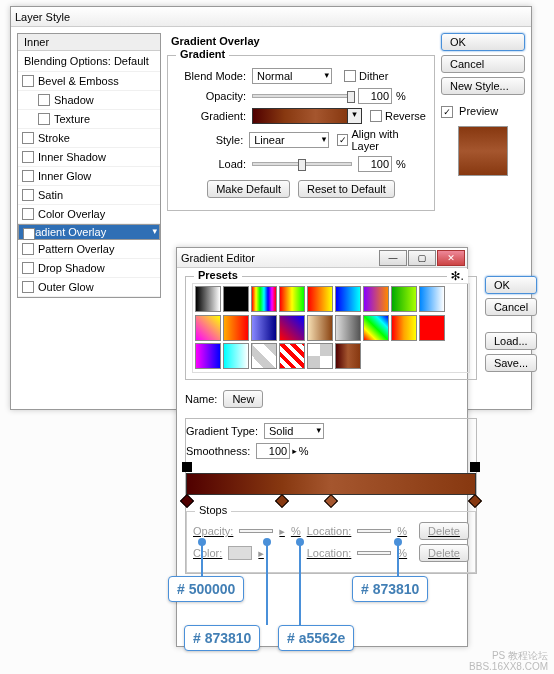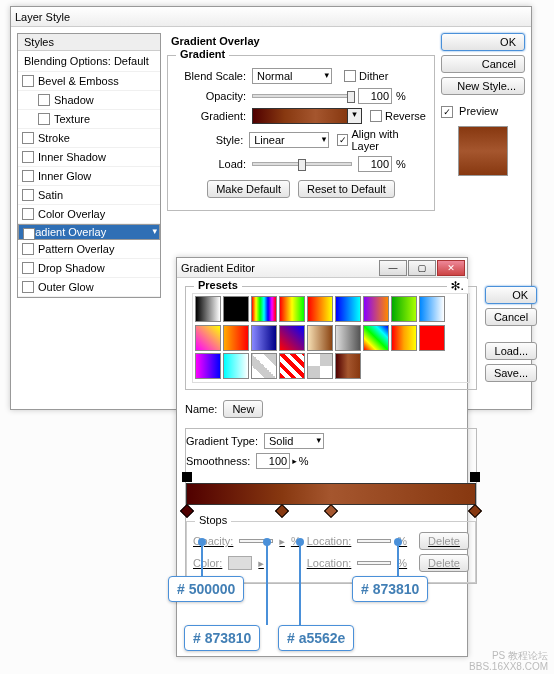--- a/index.html
+++ b/index.html
@@ -32,21 +32,21 @@
 .slider .th { position: absolute; top: -4px; width: 8px; height: 12px; background: #eee; border: 1px solid #666; transform: translateX(-50%); }
 .numbox { width: 34px; border: 1px solid #999; padding: 1px 2px; text-align: right; background: #fff; }
 .chk { width: 12px; height: 12px; border: 1px solid #888; background: #fff; display: inline-block; margin-right: 3px; font-size: 9px; line-height: 10px; text-align: center; vertical-align: middle; }
 .grad-sw { width: 110px; height: 16px; border: 1px solid #333; display: flex; }
 .grad-sw .g { flex: 1; background: linear-gradient(90deg,#500000,#873810,#a5562e,#873810); }
 .grad-sw .a { width: 14px; background: #eee; border-left: 1px solid #333; text-align: center; font-size: 9px; }
 .angle { width: 24px; height: 24px; border: 1px solid #999; border-radius: 50%; position: relative; margin: 0 6px; }
 .angle::after { content: ""; position: absolute; left: 50%; top: 50%; width: 10px; height: 1px; background: #000; transform-origin: left; }
 .btn { border: 1px solid #999; background: linear-gradient(#fcfcfc,#e4e4e4); padding: 2px 8px; border-radius: 3px; cursor: pointer; font-size: 11px; }
 .btns-col { width: 84px; display: flex; flex-direction: column; gap: 4px; }
-.btns-col .btn { text-align: right; }
+.btns-col .btn { text-align: left; }
 .btn.def { border: 1px solid #4a90d9; box-shadow: 0 0 2px #4a90d9; }
 .preview-sw { width: 50px; height: 50px; border: 1px solid #999; background: linear-gradient(180deg,#873810,#a5562e,#873810); margin: 4px auto; }
 
 .ge-body { padding: 8px; display: flex; gap: 8px; }
 .ge-main { flex: 1; }
 .presets { border: 1px solid #bbb; padding: 6px; position: relative; }
 .presets .legend { position: absolute; top: -8px; left: 8px; background: #fff; padding: 0 4px; font-weight: bold; }
 .presets .gear { position: absolute; top: -8px; right: 8px; background: #fff; padding: 0 4px; font-size: 12px; cursor: pointer; }
 .sw-grid { display: flex; flex-wrap: wrap; gap: 2px; overflow: auto; height: 90px; border: 1px solid #ddd; padding: 2px; }
 .sw { width: 26px; height: 26px; border: 1px solid #888; }
@@ -71,21 +71,21 @@
 </style>
 </head>
 <body>
 
 <div class="win" style="left:10px; top:6px; width:522px; height:404px;">
   <div class="win-bar">
     <span>Layer Style</span>
   </div>
   <div class="ls-body">
     <div class="styles-col">
-      <div class="styles-hdr">Styles</div>
+      <div class="styles-hdr">Inner</div>
       <div class="styles-item blend">Blending Options: Default</div>
       <div id="styles-items">
           <div class="styles-item"><span class="ck"></span><span>Bevel &amp; Emboss</span></div>
           <div class="styles-item indent"><span class="ck"></span><span>Shadow</span></div>
           <div class="styles-item indent"><span class="ck"></span><span>Texture</span></div>
           <div class="styles-item"><span class="ck"></span><span>Stroke</span></div>
           <div class="styles-item"><span class="ck"></span><span>Inner Shadow</span></div>
           <div class="styles-item"><span class="ck"></span><span>Inner Glow</span></div>
           <div class="styles-item"><span class="ck"></span><span>Satin</span></div>
           <div class="styles-item"><span class="ck"></span><span>Color Overlay</span></div>
@@ -93,21 +93,21 @@
           <div class="styles-item"><span class="ck"></span><span>Pattern Overlay</span></div>
           <div class="styles-item"><span class="ck"></span><span>Drop Shadow</span></div>
           <div class="styles-item"><span class="ck"></span><span>Outer Glow</span></div>
         </div>
     </div>
     <div class="opts-col">
       <div style="font-weight:bold; padding:2px 4px;">Gradient Overlay</div>
       <div class="framed">
         <span class="legend">Gradient</span>
         <div class="row">
-          <span class="lbl">Blend Scale:</span>
+          <span class="lbl">Blend Mode:</span>
           <span class="sel">Normal</span>
           <span style="width:12px"></span>
           <span class="chk"></span>
           <span>Dither</span>
         </div>
         <div class="row">
           <span class="lbl">Opacity:</span>
           <div class="slider">
               <div class="th" style="left:100%"></div>
             </div>
@@ -151,21 +151,21 @@
       <span class="btn">New Style...</span>
       <div style="margin-top:6px;">
         <span class="chk">✓</span>
         <span>Preview</span>
       </div>
       <div class="preview-sw"></div>
     </div>
   </div>
 </div>
 
-<div class="win" style="left:176px; top:257px; width:292px; height:400px;">
+<div class="win" style="left:176px; top:247px; width:292px; height:400px;">
   <div class="win-bar">
     <span>Gradient Editor</span>
     <div class="win-btns">
       <span class="win-btn">—</span>
       <span class="win-btn">▢</span>
       <span class="win-btn close">✕</span>
     </div>
   </div>
   <div class="ge-body">
     <div class="ge-main">

